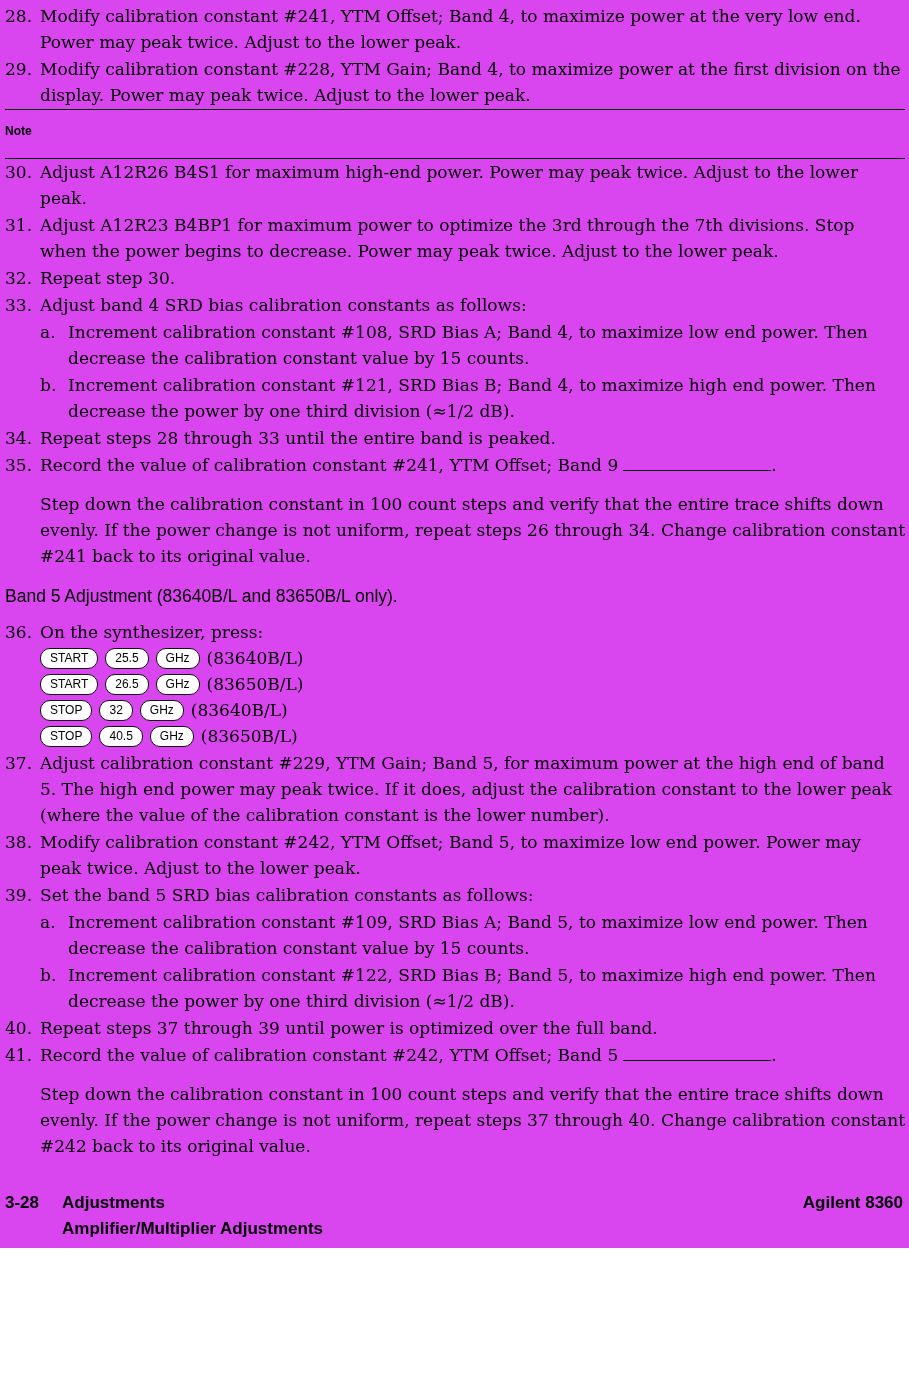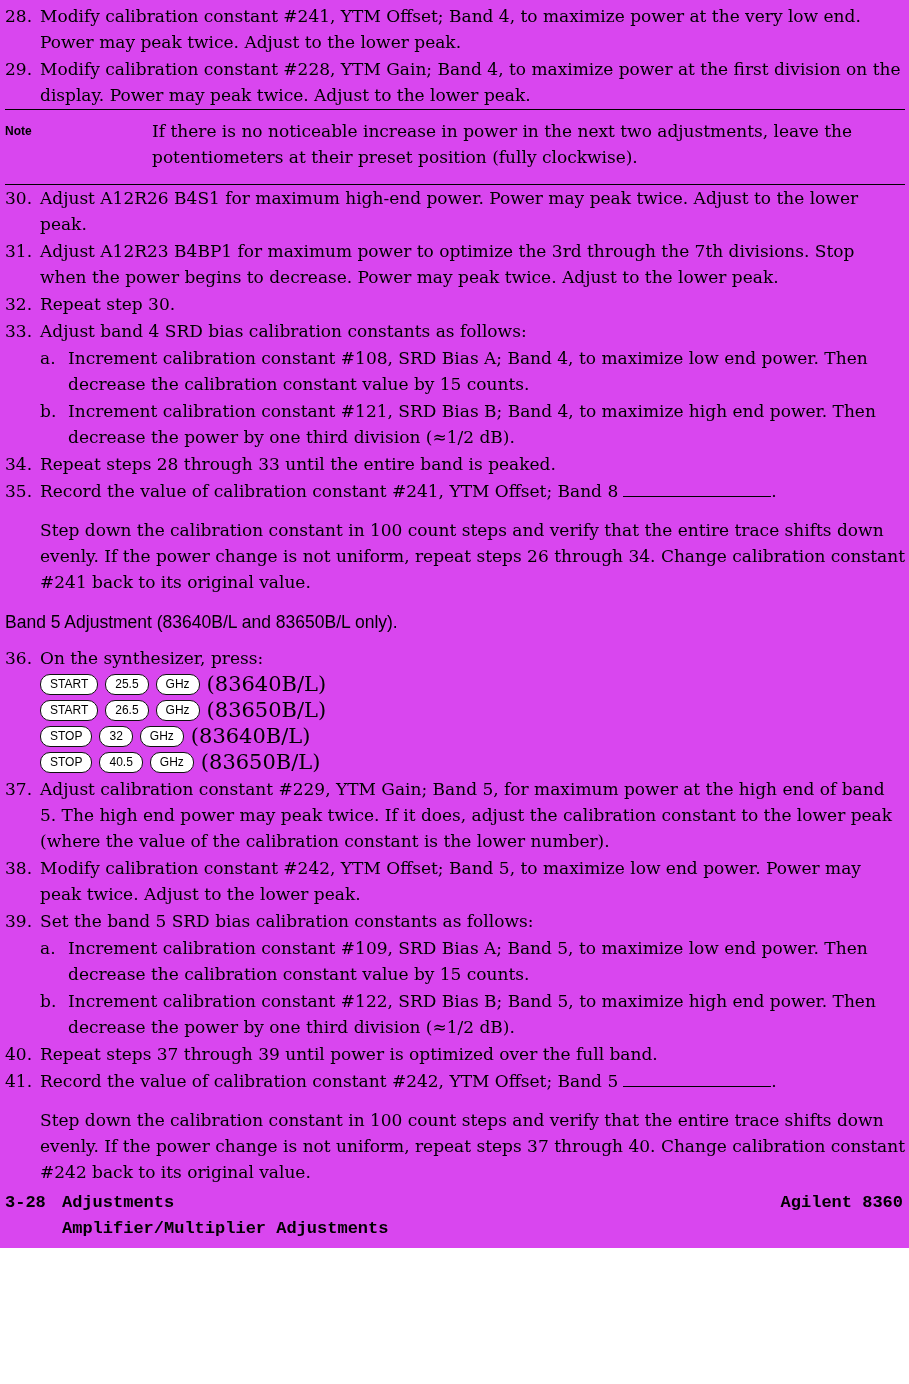--- a/index.html
+++ b/index.html
@@ -67,35 +67,35 @@
     justify-content: center;
     font-family: "Liberation Sans", sans-serif;
     font-size: 12px;
     line-height: 1;
     border: 1.6px solid #111;
     border-radius: 10px;
     padding: 3px 9px 4px 9px;
     background: #fff;
     white-space: nowrap;
   }
-  .key-suffix { font-family: "DejaVu Serif", serif; font-size: 21px; }
+  .key-suffix { font-family: "DejaVu Serif", serif; font-size: 17px; }
   .blank {
     display: inline-block;
     width: 148px;
     height: 14px;
     border-bottom: 1px solid #000;
     margin-left: 5px;
     vertical-align: baseline;
   }
   .footer {
     position: absolute;
     left: 5px;
     right: 6px;
     bottom: 6px;
-    font-family: Liberation Mono, monospace;
+    font-family: Liberation Sans, sans-serif;
     font-weight: bold;
     font-size: 17px;
     line-height: 26px;
   }
   .footer-row { display: flex; }
   .f-page { width: 57px; }
   .f-right { margin-left: auto; }
   .footer-row2 { padding-left: 57px; }
 </style>
 </head>
@@ -109,21 +109,20 @@
   </div>
 
   <div class="step">
     <span class="num">29.</span>
     <div class="stext">Modify calibration constant #228, YTM Gain; Band 4, to maximize power at the first division on the display. Power may peak twice. Adjust to the lower peak.</div>
   </div>
 
   <hr class="rule rule-top">
   <div class="note-wrap">
     <span class="note-label">Note</span>
-    <div class="note-text">If there is no noticeable increase in power in the next two adjustments, leave the potentiometers at their preset position (fully clockwise).</div>
   </div>
   <hr class="rule rule-bottom">
 
   <div class="step">
     <span class="num">30.</span>
     <div class="stext">Adjust A12R26 B4S1 for maximum high-end power. Power may peak twice. Adjust to the lower peak.</div>
   </div>
 
   <div class="step">
     <span class="num">31.</span>
@@ -151,21 +150,21 @@
   </div>
 
   <div class="step">
     <span class="num">34.</span>
     <div class="stext">Repeat steps 28 through 33 until the entire band is peaked.</div>
   </div>
 
   <div class="step">
     <span class="num">35.</span>
     <div class="stext">
-      <span>Record the value of calibration constant #241, YTM Offset; Band 8</span><span class="blank"></span><span>.</span>
+      <span>Record the value of calibration constant #241, YTM Offset; Band 9</span><span class="blank"></span><span>.</span>
     </div>
   </div>
   <div class="para">Step down the calibration constant in 100 count steps and verify that the entire trace shifts down evenly. If the power change is not uniform, repeat steps 26 through 34. Change calibration constant #241 back to its original value.</div>
 
   <div class="band-heading">Band 5 Adjustment (83640B/L and 83650B/L only).</div>
 
   <div class="step">
     <span class="num">36.</span>
     <div class="stext">
       <div>On the synthesizer, press:</div>

